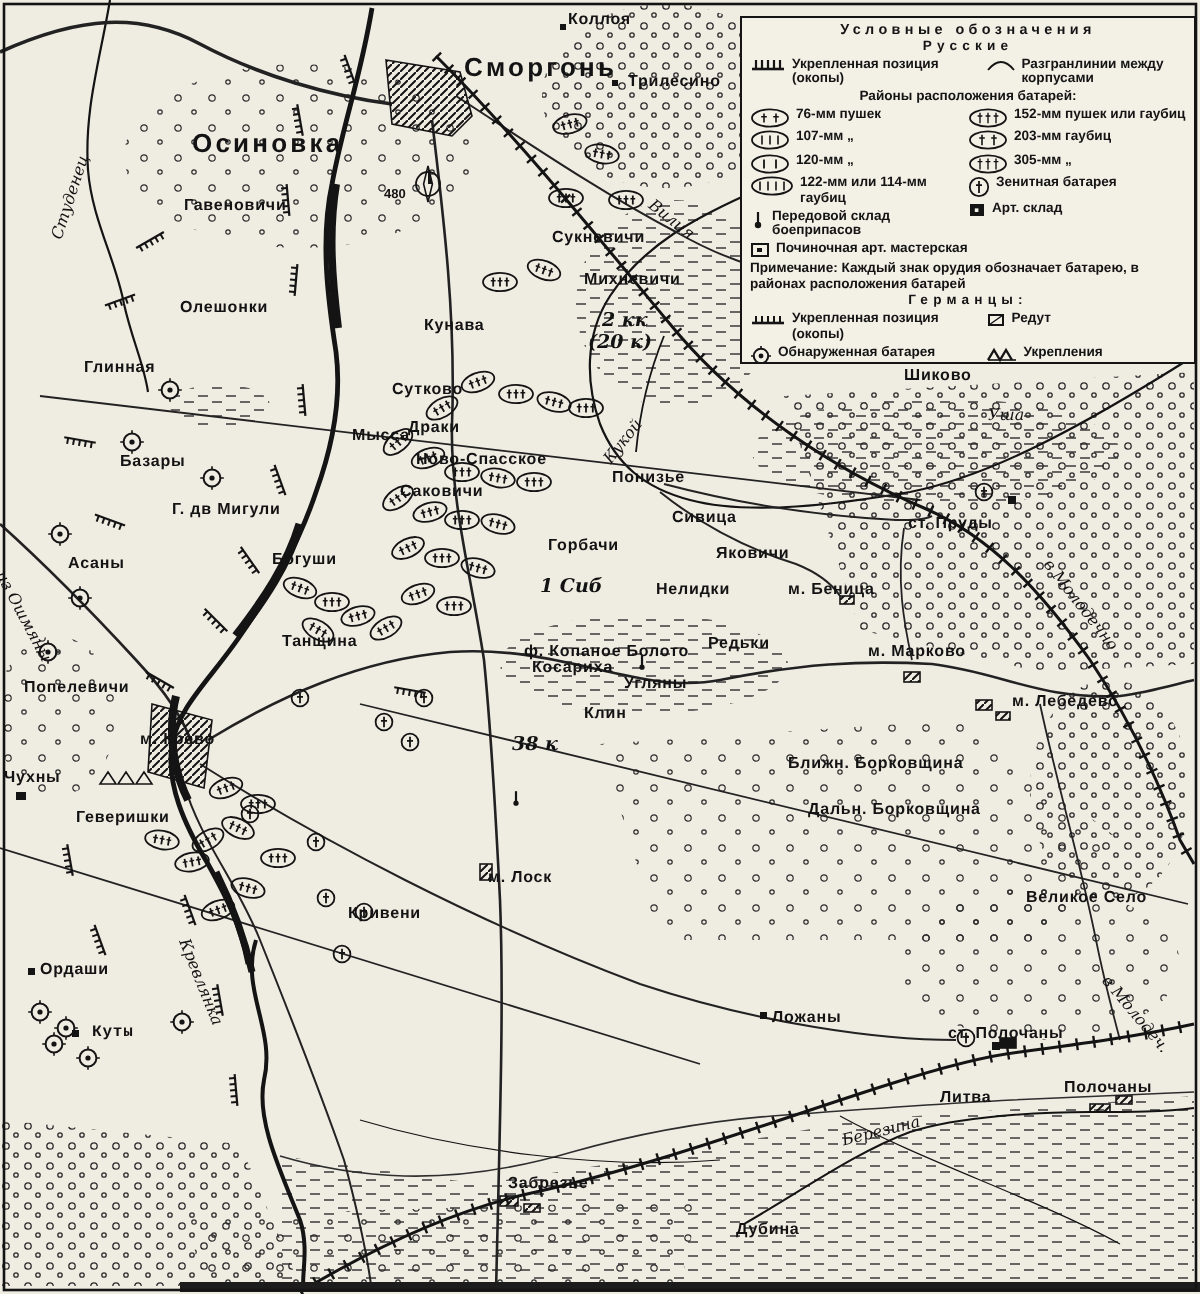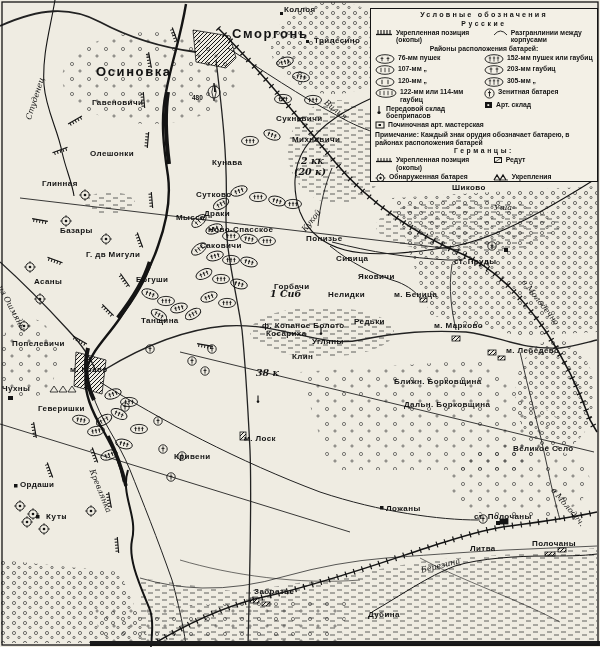--- a/index.html
+++ b/index.html
@@ -289,21 +289,21 @@
       <span class="place" style="left: 136px; top: 213px; padding-left: 40px;">Мысса</span>
       <span class="place" style="left: 180px; top: 225px; margin-left: 28px;">Ново-Спасское</span>
       <span class="place" style="left: 60px; top: 226px;">Базары</span>
       <span class="place" style="left: 306px; top: 234px;">Понизье</span>
       <span class="river" style="left: 300px; top: 228px; transform: rotate(-52deg);">Кукой</span>
       <span class="place" style="left: 200px; top: 241px;">Саковичи</span>
       <span class="place" style="left: 86px; top: 250px;">Г. дв Мигули</span>
       <span class="place" style="left: 336px; top: 254px;">Сивица</span>
       <span class="place" style="left: 454px; top: 257px;">ст. Пруды</span>
       <span class="place" style="left: 358px; top: 272px;">Яковичи</span>
-      <span class="place" style="left: 274px; top: 282px;">Горбачи</span>
+      <span class="place" style="left: 274px; top: 268px;">Горбачи</span>
       <span class="place" style="left: 34px; top: 277px;">Асаны</span>
       <span class="place" style="left: 136px; top: 275px;">Богуши</span>
       <span class="corps" style="left: 270px; top: 288px;">1 Сиб</span>
       <span class="place" style="left: 328px; top: 290px;">Нелидки</span>
       <span class="place" style="left: 394px; top: 290px;">м. Беница</span>
       <span class="road" style="left: 4px; top: 284px; transform: rotate(62deg);">из Ошмяны</span>
       <span class="place" style="left: 262px; top: 310px; margin-top: 11px;">ф. Копаное Болото</span>
       <span class="place" style="left: 354px; top: 317px;">Редьки</span>
       <span class="place" style="left: 141px; top: 316px;">Танщина</span>
       <span class="place" style="left: 434px; top: 321px;">м. Марково</span>

